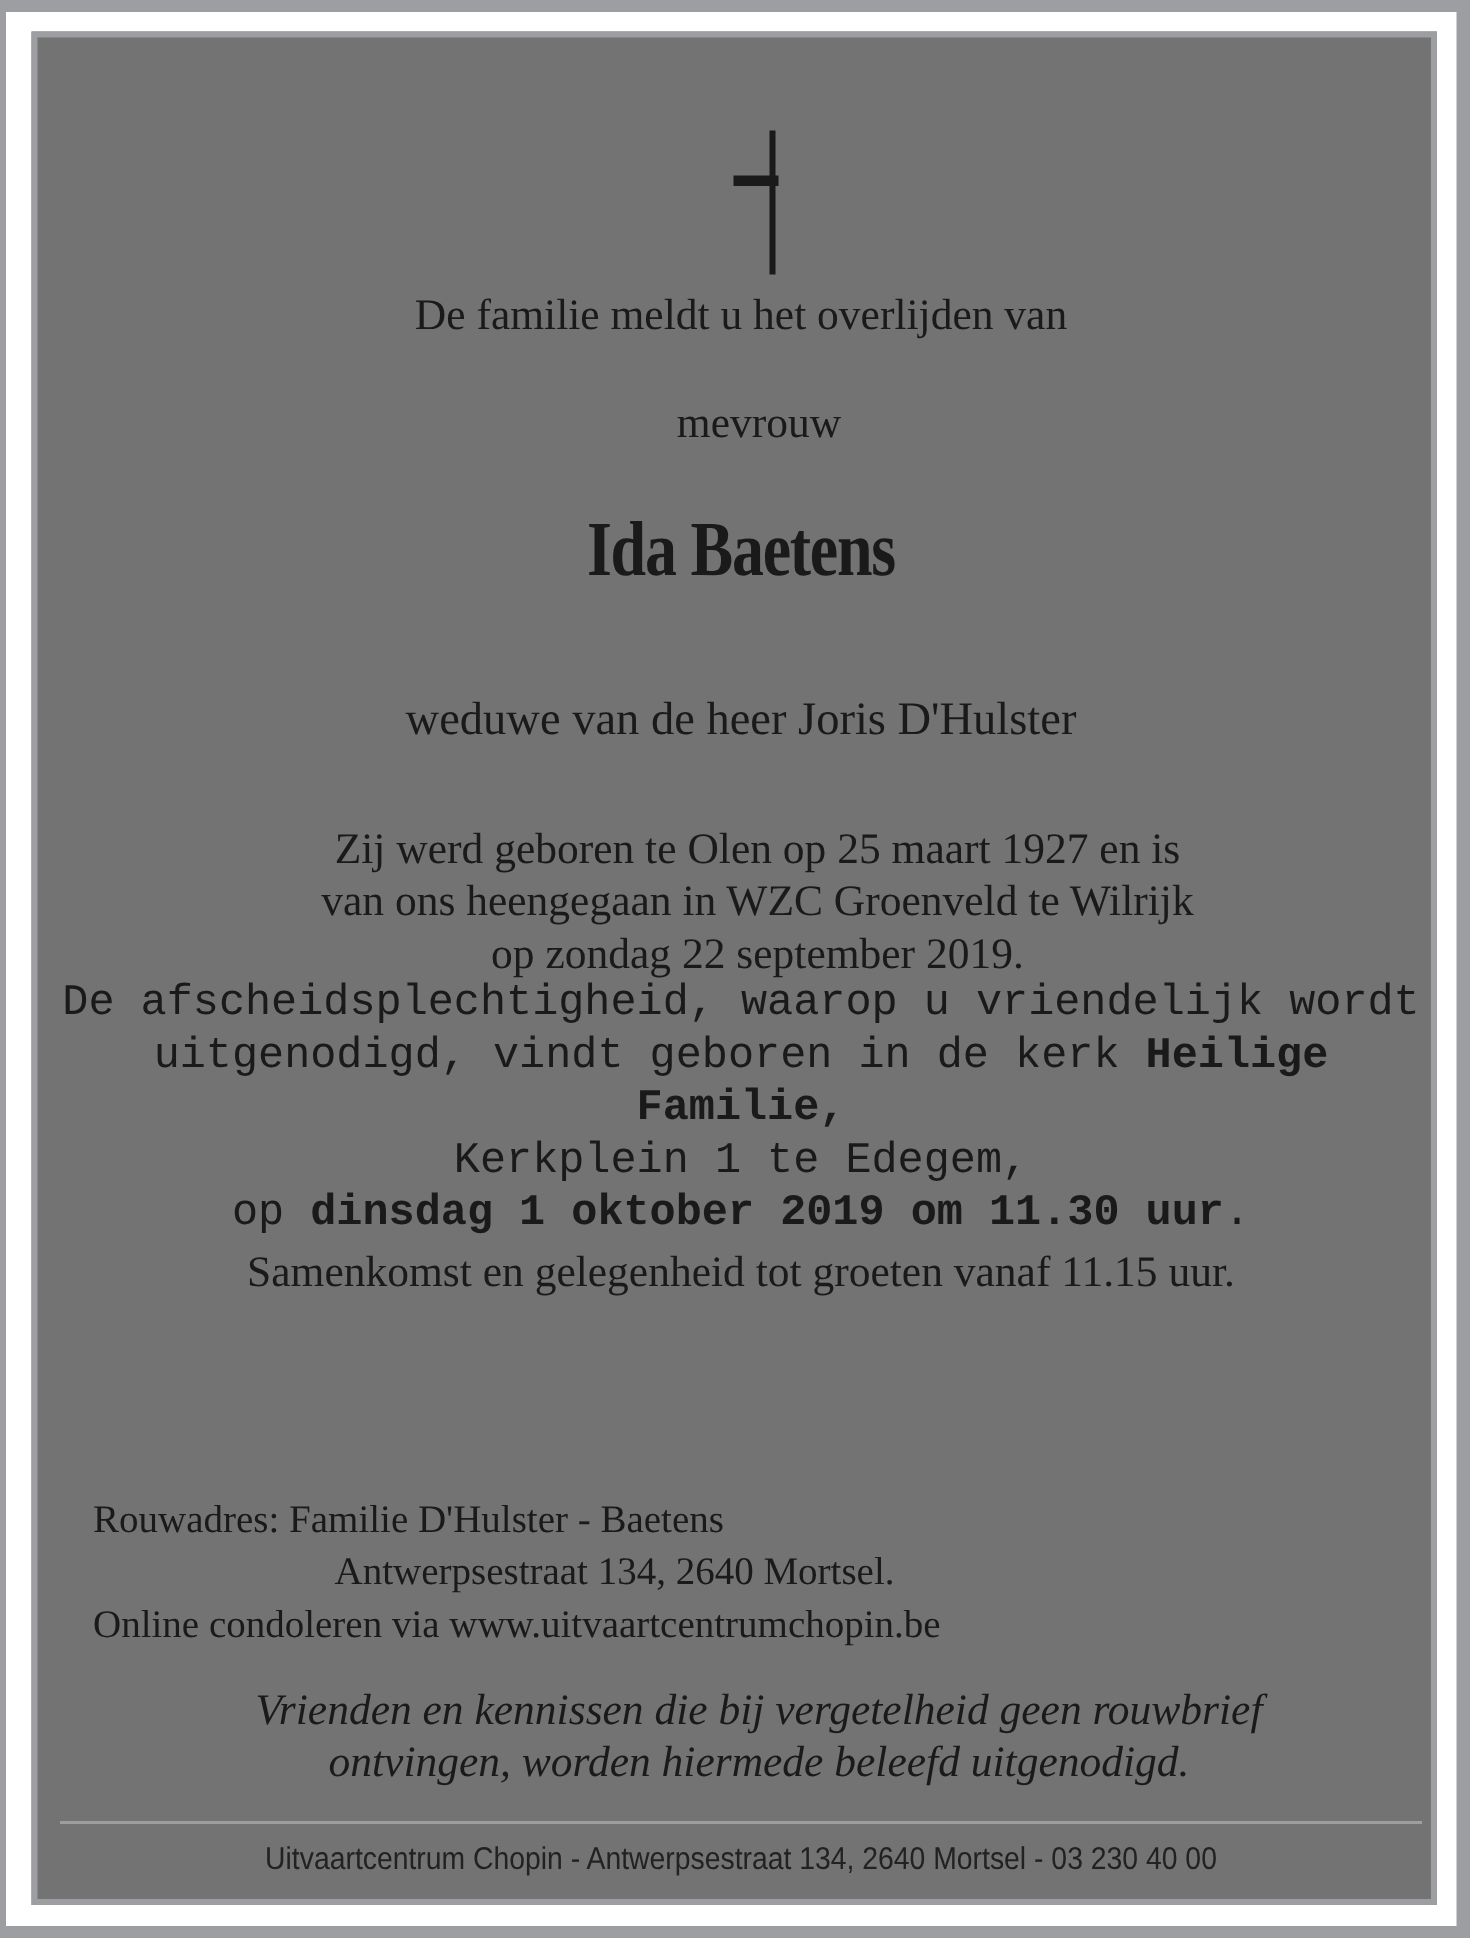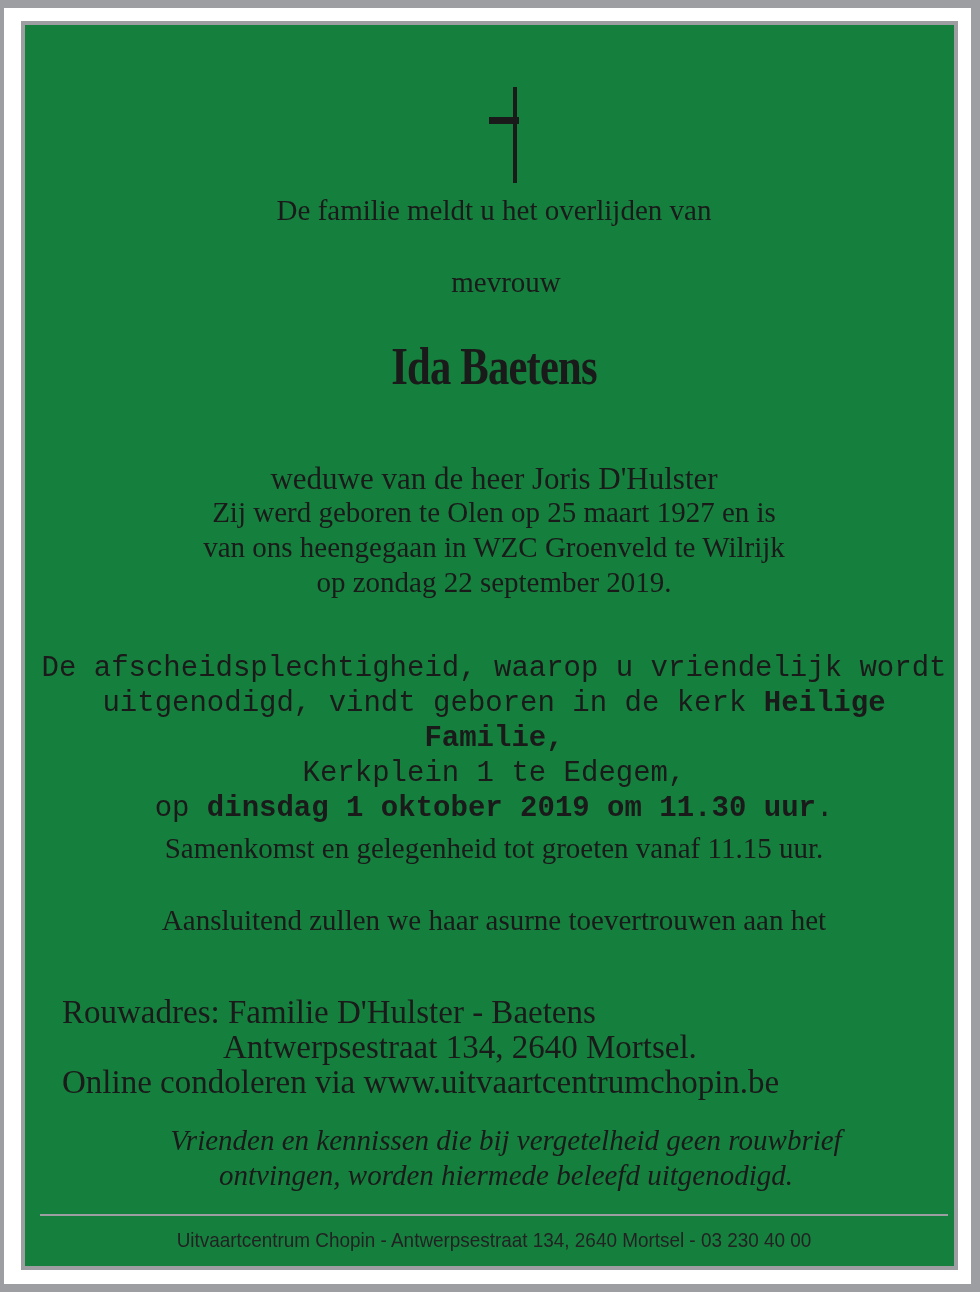--- a/index.html
+++ b/index.html
@@ -1,27 +1,27 @@
 <!DOCTYPE html>
 <html><head>
 <meta charset="utf-8">
 <style>
   html, body { margin:0; padding:0; }
   body { width:980px; height:1292px; background:#9d9ea2; position:relative; overflow:hidden; }
   .sheet { position:absolute; left:4px; top:8px; width:967px; height:1276px; background:#fff; }
-  .frame { position:absolute; left:21px; top:21px; width:929px; height:1241px; border:4px solid #9d9ea2; background:#15803d; }
+  .frame { position:absolute; left:21px; top:21px; width:929px; height:1241px; border:4px solid #9d9ea2; background:#737373; }
   .serif { font-family:"Liberation Serif","DejaVu Serif",serif; color:#1a1a1a; }
   .center { position:absolute; left:0; width:938px; text-align:center; }
   .cross { position:absolute; left:464px; top:62px; width:56px; height:96px; }
   .cross .v { position:absolute; left:24px; top:0; width:4px; height:96px; background:#1a1a1a; }
   .cross .h { position:absolute; left:0; top:30px; width:30px; height:7px; background:#1a1a1a; }
   .t28 { font-size:29px; line-height:35px; }
   .name { font-family:"Liberation Serif","DejaVu Serif",serif; font-weight:bold; font-size:52px; letter-spacing:-1px; transform:scaleX(0.82); color:#1a1a1a; }
   .b { font-weight:bold; }
-  .left { position:absolute; left:37px; font-size:33px; line-height:35px;text-align:right; }
+  .left { position:absolute; left:37px; font-size:26px; line-height:35px;text-align:right; }
   .ital { font-style:italic;padding-left:12px; }
   .rule { position:absolute; left:15px; width:908px; height:2px; background:#9d9ea2; }
   .footer { position:absolute; left:0; width:938px; text-align:center; font-family:"Liberation Sans","DejaVu Sans",sans-serif; font-size:21px; color:#222; transform:scaleX(0.9); }
 </style>
 </head>
 <body>
 
 <div class="sheet"></div>
 <div class="frame">
 
@@ -30,37 +30,36 @@
       <div class="h"></div>
   </div>
 
   <div class="center serif t28" style="top:168px;">De familie meldt u het overlijden van</div>
   <div class="center serif t28" style="top:240px;margin-left:12px;">mevrouw</div>
   <div class="center" style="top:312px;">
     <div class="name">Ida Baetens</div>
   </div>
   <div class="center serif t28" style="top:436px; font-size:31px;">weduwe van de heer Joris D'Hulster</div>
 
-  <div class="center serif t28" style="top:470px;">
+  <div class="center serif t28" style="top:524px;padding-left:11px;">
     <div>Zij werd geboren te Olen op 25 maart 1927 en is</div>
     <div>van ons heengegaan in WZC Groenveld te Wilrijk</div>
     <div>op zondag 22 september 2019.</div>
   </div>
 
   <div class="center serif t28" style="top:626px;font-family:Liberation Mono, monospace;">
     <div>De afscheidsplechtigheid, waarop u vriendelijk wordt</div>
     <div><span>uitgenodigd, vindt geboren in de kerk </span><span class="b">Heilige Familie,</span></div>
     <div>Kerkplein 1 te Edegem,</div>
     <div><span>op </span><span class="b">dinsdag 1 oktober 2019 om 11.30 uur</span><span>.</span></div>
   </div>
 
   <div class="center serif t28" style="top:806px;text-align:center;">Samenkomst en gelegenheid tot groeten vanaf 11.15 uur.</div>
 
   <div class="center serif t28" style="top:878px;">
-    <div>Aansluitend zullen we haar asurne toevertrouwen aan het</div>
   </div>
 
   <div class="left serif" style="top:970px;">Rouwadres: Familie D'Hulster - Baetens</div>
   <div class="left serif" style="top:1005px; left:198px;">Antwerpsestraat 134, 2640 Mortsel.</div>
   <div class="left serif" style="top:1040px;">Online condoleren via www.uitvaartcentrumchopin.be</div>
 
   <div class="center serif t28 ital" style="top:1098px;">
     <div>Vrienden en kennissen die bij vergetelheid geen rouwbrief</div>
     <div>ontvingen, worden hiermede beleefd uitgenodigd.</div>
   </div>

